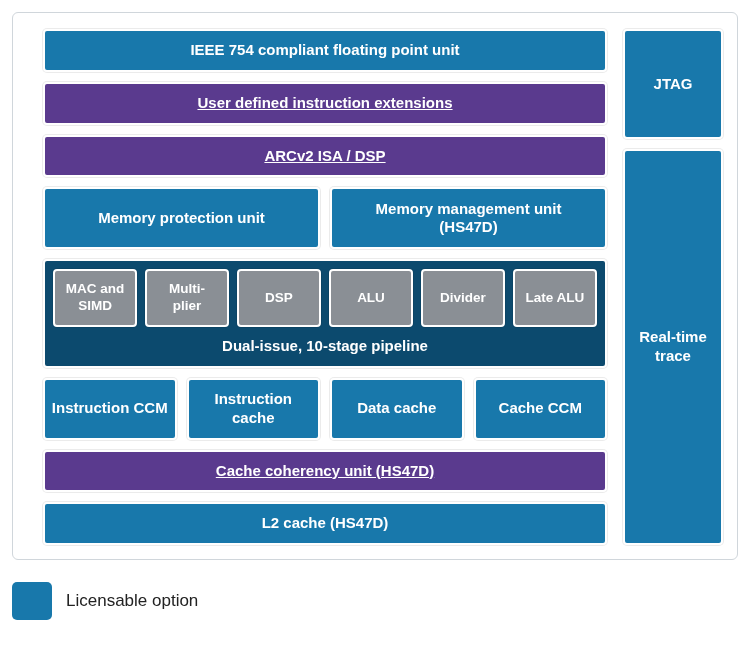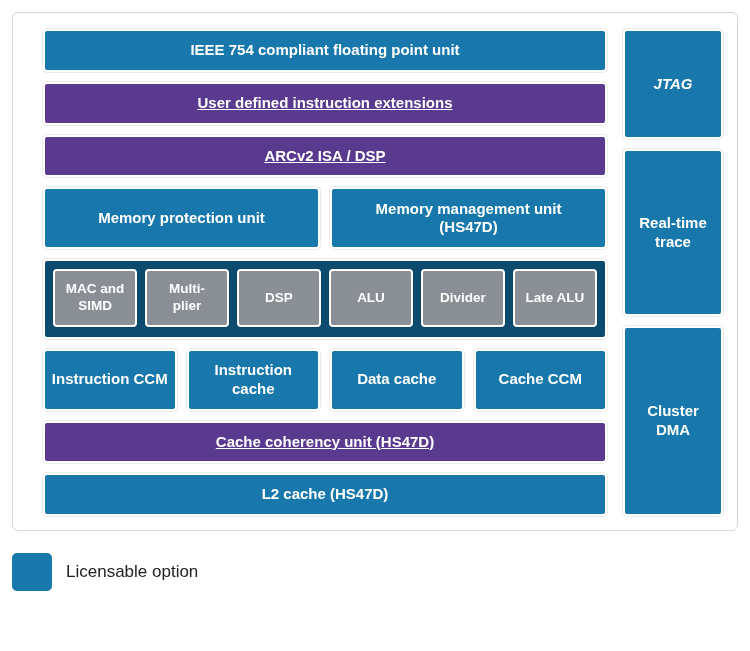--- a/index.html
+++ b/index.html
@@ -72,21 +72,21 @@
     min-height: 54px;
   }
   .pipeline-label {
     color: #fff;
     text-align: center;
     font-size: 15px;
     font-weight: 600;
     padding: 4px 0 2px 0;
   }
   .side-col .block { flex: 1; min-height: 0; }
-  .side-col .jtag { flex: 0 0 110px; font-style: italic; }
+  .side-col .jtag { flex: 0 0 110px; }
   .side-col .rtt { flex: 1; }
   .side-col .cdma { flex: 0 0 190px; }
   .mmu-row .block { min-height: 62px; }
   .mem-row > .block { padding: 10px 4px; }
   .legend {
     display: flex;
     align-items: center;
     gap: 14px;
     margin-top: 22px;
     font-size: 17px;
@@ -118,36 +118,36 @@
     <div class="pipeline">
       <div class="pipeline-units">
         <div class="block gray" style="white-space:pre-line">MAC and SIMD</div>
         <div class="block gray" style="white-space:pre-line">Multi-
 plier</div>
         <div class="block gray">DSP</div>
         <div class="block gray">ALU</div>
         <div class="block gray">Divider</div>
         <div class="block gray">Late ALU</div>
       </div>
+      <div class="pipeline-label">Dual-issue, 10-stage pipeline</div>
     </div>
 
     <div class="row mem-row">
       <div class="block blue">Instruction CCM</div>
       <div class="block blue">Instruction cache</div>
       <div class="block blue">Data cache</div>
       <div class="block blue">Cache CCM</div>
     </div>
 
     <div class="block purple">Cache coherency unit (HS47D)</div>
     <div class="block blue">L2 cache (HS47D)</div>
   </div>
 
   <div class="side-col">
     <div class="block blue jtag">JTAG</div>
     <div class="block blue rtt">Real-time trace</div>
-    <div class="block blue cdma">Cluster DMA</div>
   </div>
 </div>
 
 <div class="legend">
   <div class="legend-swatch"></div>
   <span>Licensable option</span>
 </div>
 
 </body></html>

